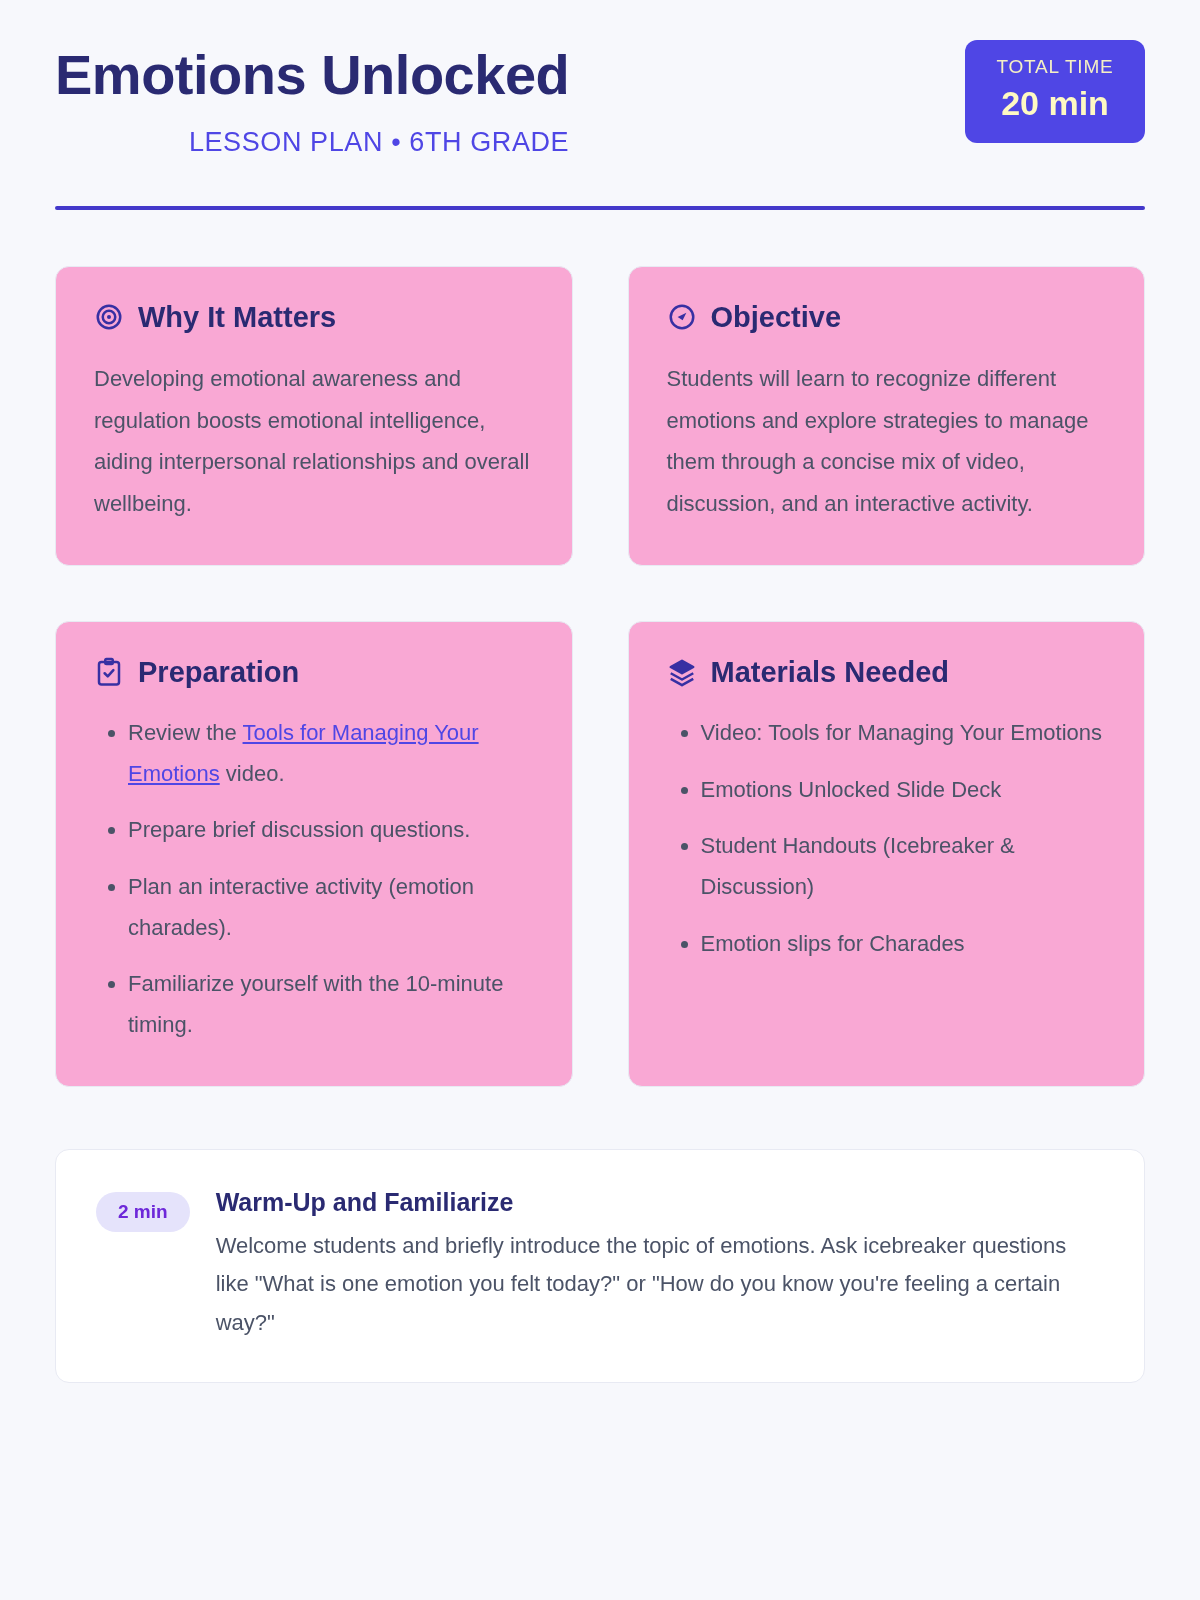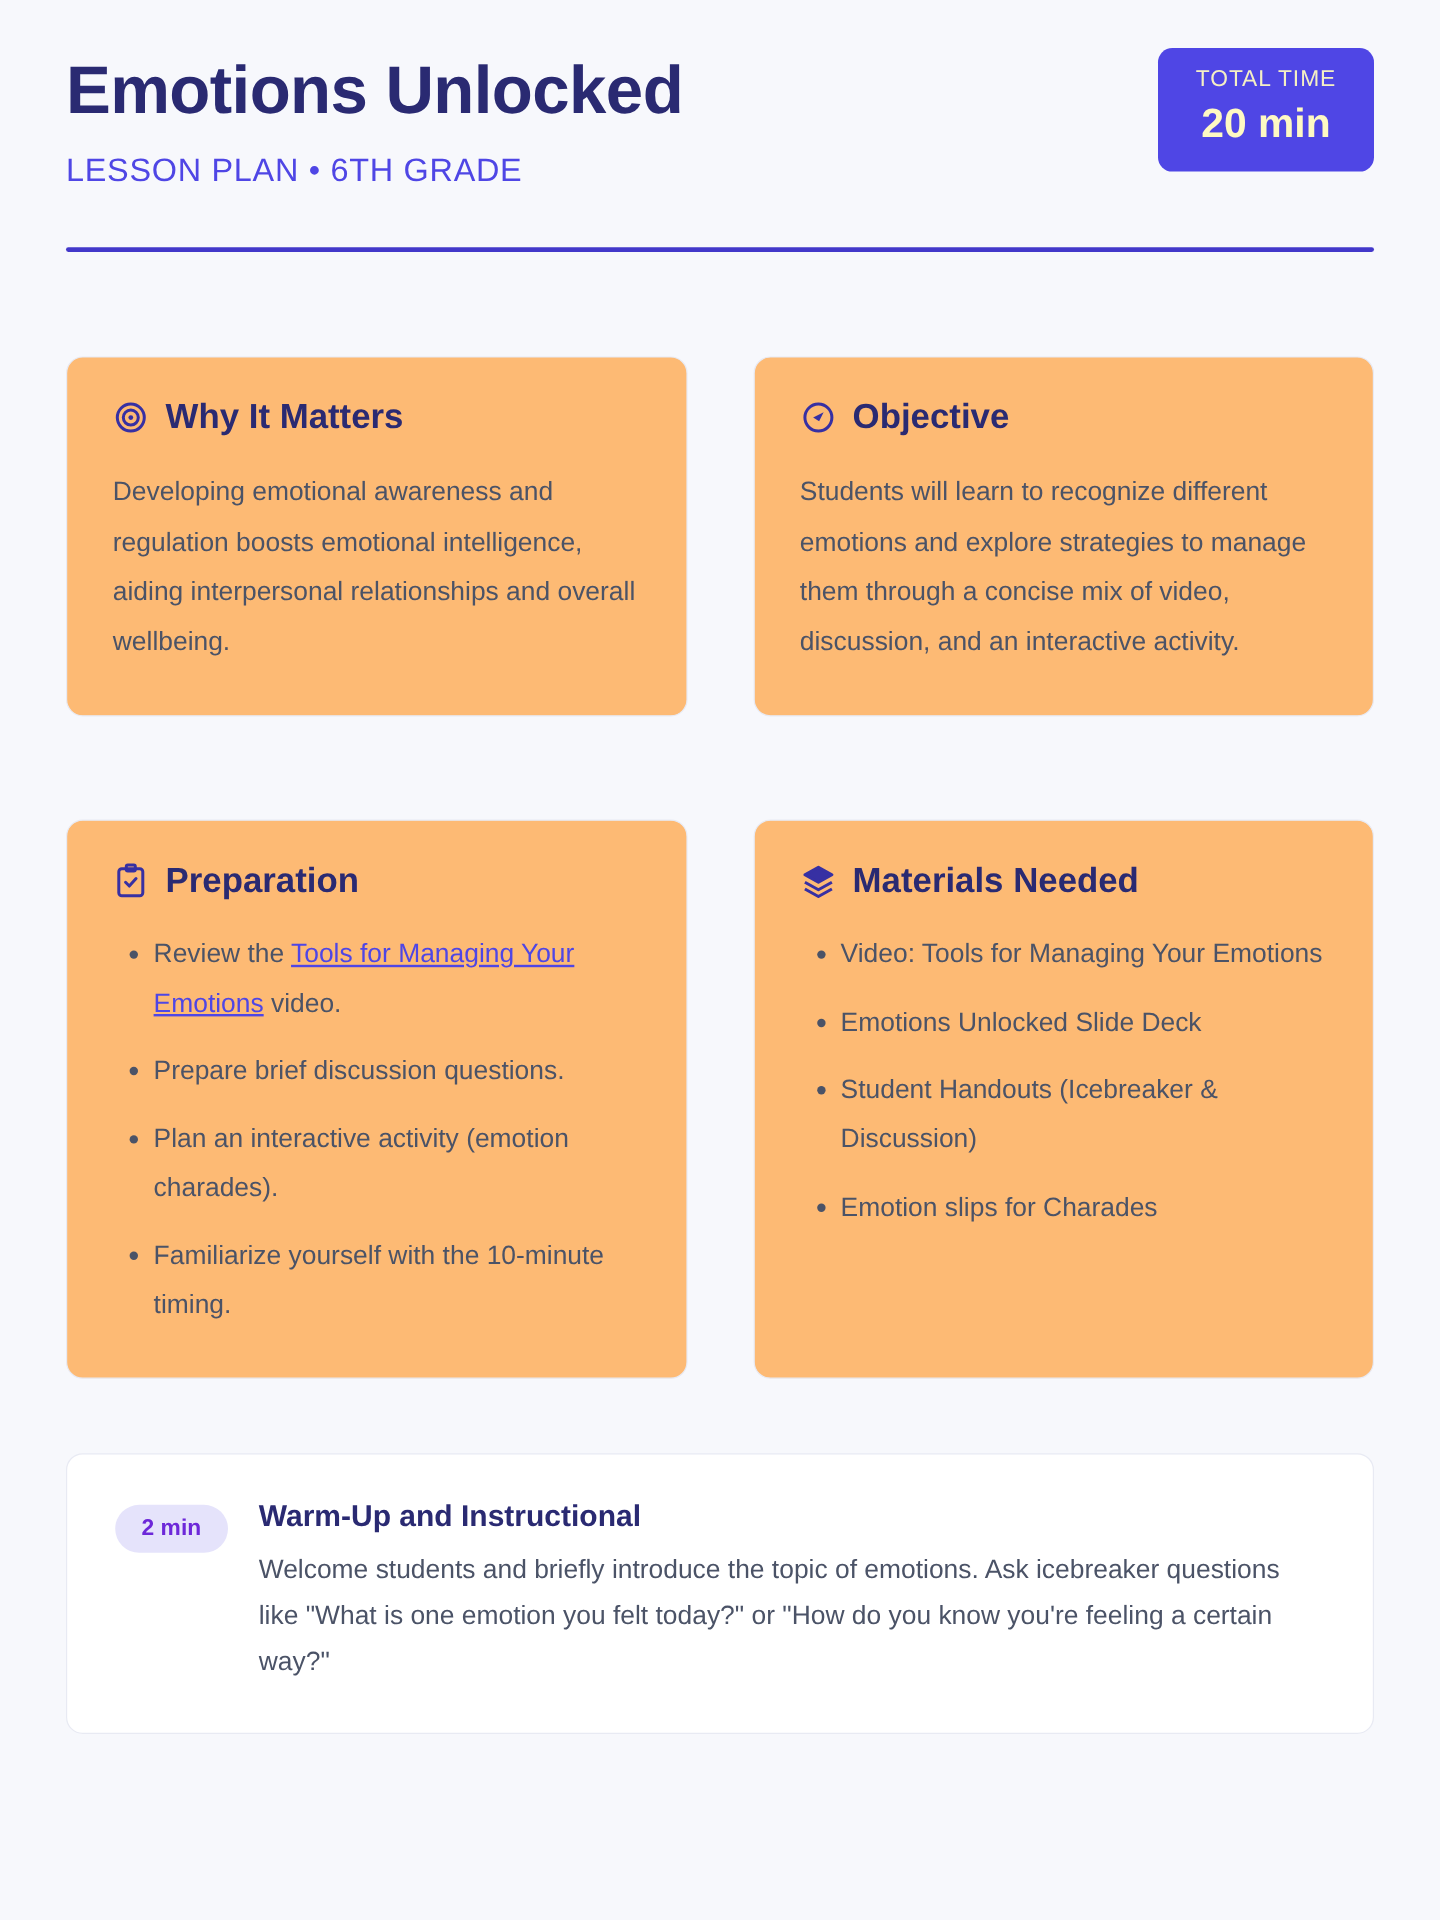--- a/index.html
+++ b/index.html
@@ -29,20 +29,21 @@
     line-height: 1.05;
     font-weight: bold;
     color: #2a2a72;
     letter-spacing: -0.5px;
   }
   .page-subtitle {
     margin: 22px 0 0 0;
     font-size: 27px;
     color: #4f46e5;
     letter-spacing: 0.6px;
+    text-align: right;
   }
   .time-badge {
     background: #4f46e5;
     border-radius: 12px;
     padding: 16px 24px 20px 24px;
     text-align: center;
     min-width: 180px;
     color: #fef9c3;
   }
   .time-badge-label {
@@ -65,25 +66,24 @@
   }
 
   
   .grid {
     display: grid;
     grid-template-columns: 1fr 1fr;
     gap: 55px 55px;
     margin-top: 56px;
   }
   .card {
-    background: #fdba74;
+    background: #f9a8d4;
     border: 1px solid #e8eaf3;
     border-radius: 14px;
     padding: 34px 38px 40px 38px;
-    margin-top: 31px;
   }
   .card-head {
     display: flex;
     align-items: center;
     gap: 14px;
     margin-bottom: 24px;
   }
   .card-title {
     font-size: 29px;
     font-weight: bold;
@@ -240,17 +240,17 @@
       <li>Emotion slips for Charades</li>
     </ul>
   </div>
 </div>
 
 <div class="steps-card">
 
   <div class="step-row">
     <span class="step-chip">2 min</span>
     <div class="step-body">
-      <div class="step-title">Warm-Up and Instructional</div>
+      <div class="step-title">Warm-Up and Familiarize</div>
       <div class="step-desc">Welcome students and briefly introduce the topic of emotions. Ask icebreaker questions like "What is one emotion you felt today?" or "How do you know you're feeling a certain way?"</div>
     </div>
   </div>
 </div>
 
 </body></html>

